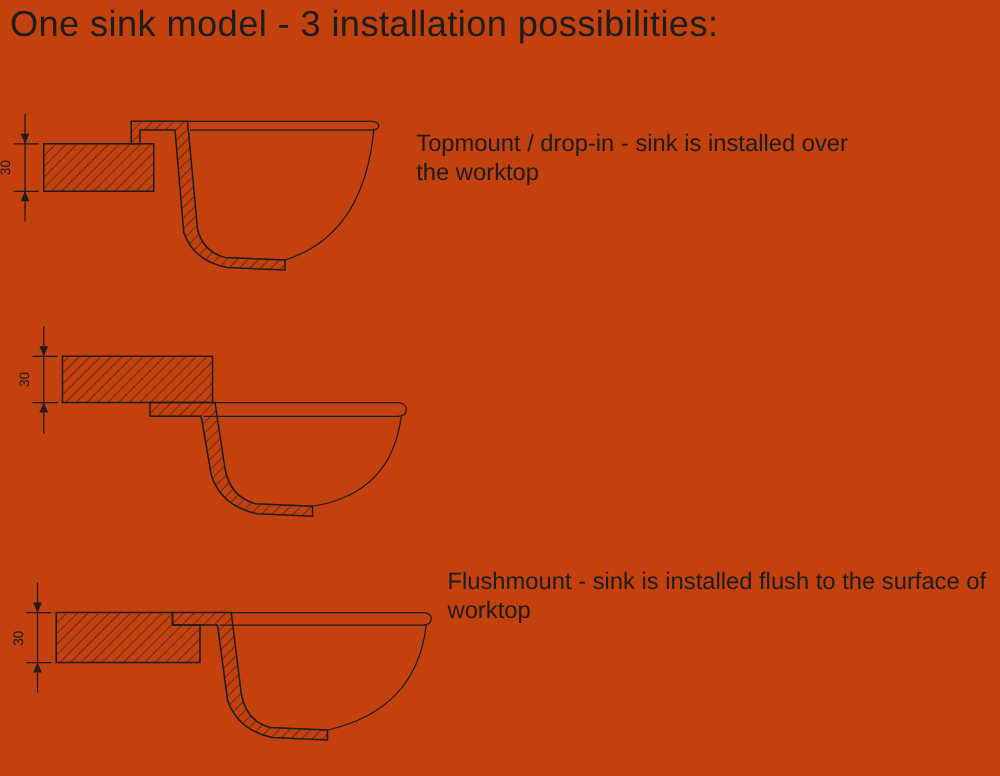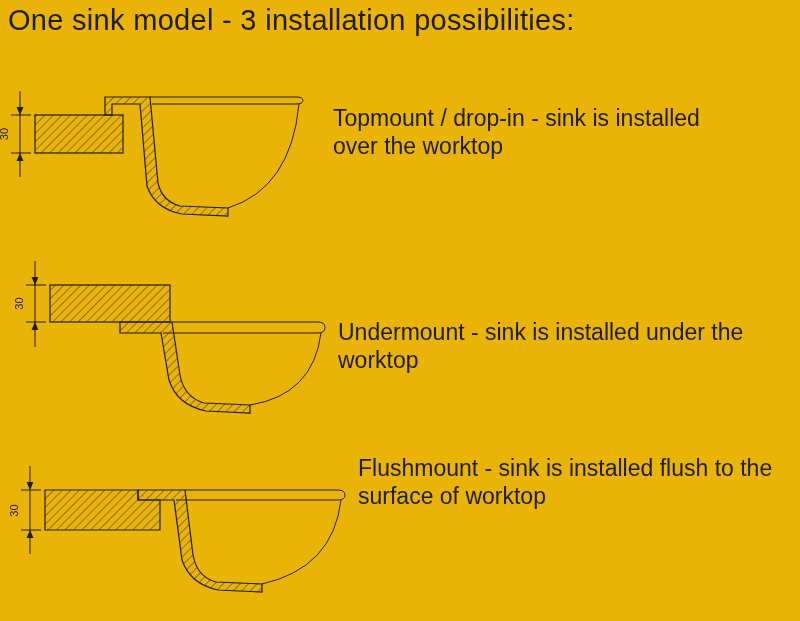--- a/index.html
+++ b/index.html
@@ -1,26 +1,26 @@
 <!DOCTYPE html>
 <html><head>
 <meta charset="utf-8">
 <style>
   html,body { margin:0; padding:0; background:#ffffff; }
   .page {
-    position:relative; width:800px; height:621px; background:#eab308;
+    position:relative; width:800px; height:621px; background:#c2410c;
     font-family:"Liberation Sans", sans-serif; color:#1d1d1d; overflow:hidden;
   }
   .title {
     position:absolute; left:8px; top:4px;
     font-size:29px; font-weight:400; letter-spacing:0.3px; color:#1d1d1d;
     white-space:nowrap;
   }
   .caption {
-    position:absolute; font-size:23px; line-height:1.22; color:#1d1d1d;
+    position:absolute; font-size:19px; line-height:1.22; color:#1d1d1d;
   }
   .caption.c1 { left:333px; top:104px; width:375px; }
   .caption.c2 { left:338px; top:318px; width:440px; }
   .caption.c3 { left:358px; top:454px; width:435px; }
   .fig { position:absolute; }
   .fig.f1 { left:0;   top:83px;  }
   .fig.f2 { left:0;   top:255px; }
   .fig.f3 { left:0;   top:450px; }
   svg { display:block; }
   .ln   { stroke:#1d1d1d; stroke-width:1; fill:none; }
@@ -82,21 +82,20 @@
 
       <rect x="50" y="30" width="120" height="37" fill="url(#h2)" class="shape"></rect>
 
       <path class="shape" fill="url(#h2)" d="M120,67 L172,67 L180,120 Q184,142 204,148 L250,150 L250,158 L206,156 Q177,150 169,125 L161,78 L120,78 Z"></path>
 
       <path class="ln" d="M172,67 H318 Q325,67 325,72.5 Q325,78 318,78 H163"></path>
 
       <path class="ln" d="M321,78 Q313,140 250,150"></path>
     </svg>
   </div>
-  <div class="caption c2">Undermount - sink is installed under the worktop</div>
 
   <div class="fig f3">
     <svg width="360" height="160" viewBox="0 0 360 160">
       <defs>
         <pattern id="h3" patternUnits="userSpaceOnUse" width="6" height="6" patternTransform="rotate(45)">
           <line x1="0" y1="0" x2="0" y2="6" stroke="#1d1d1d" stroke-width="0.9"></line>
         </pattern>
       </defs>
 
       <g>

